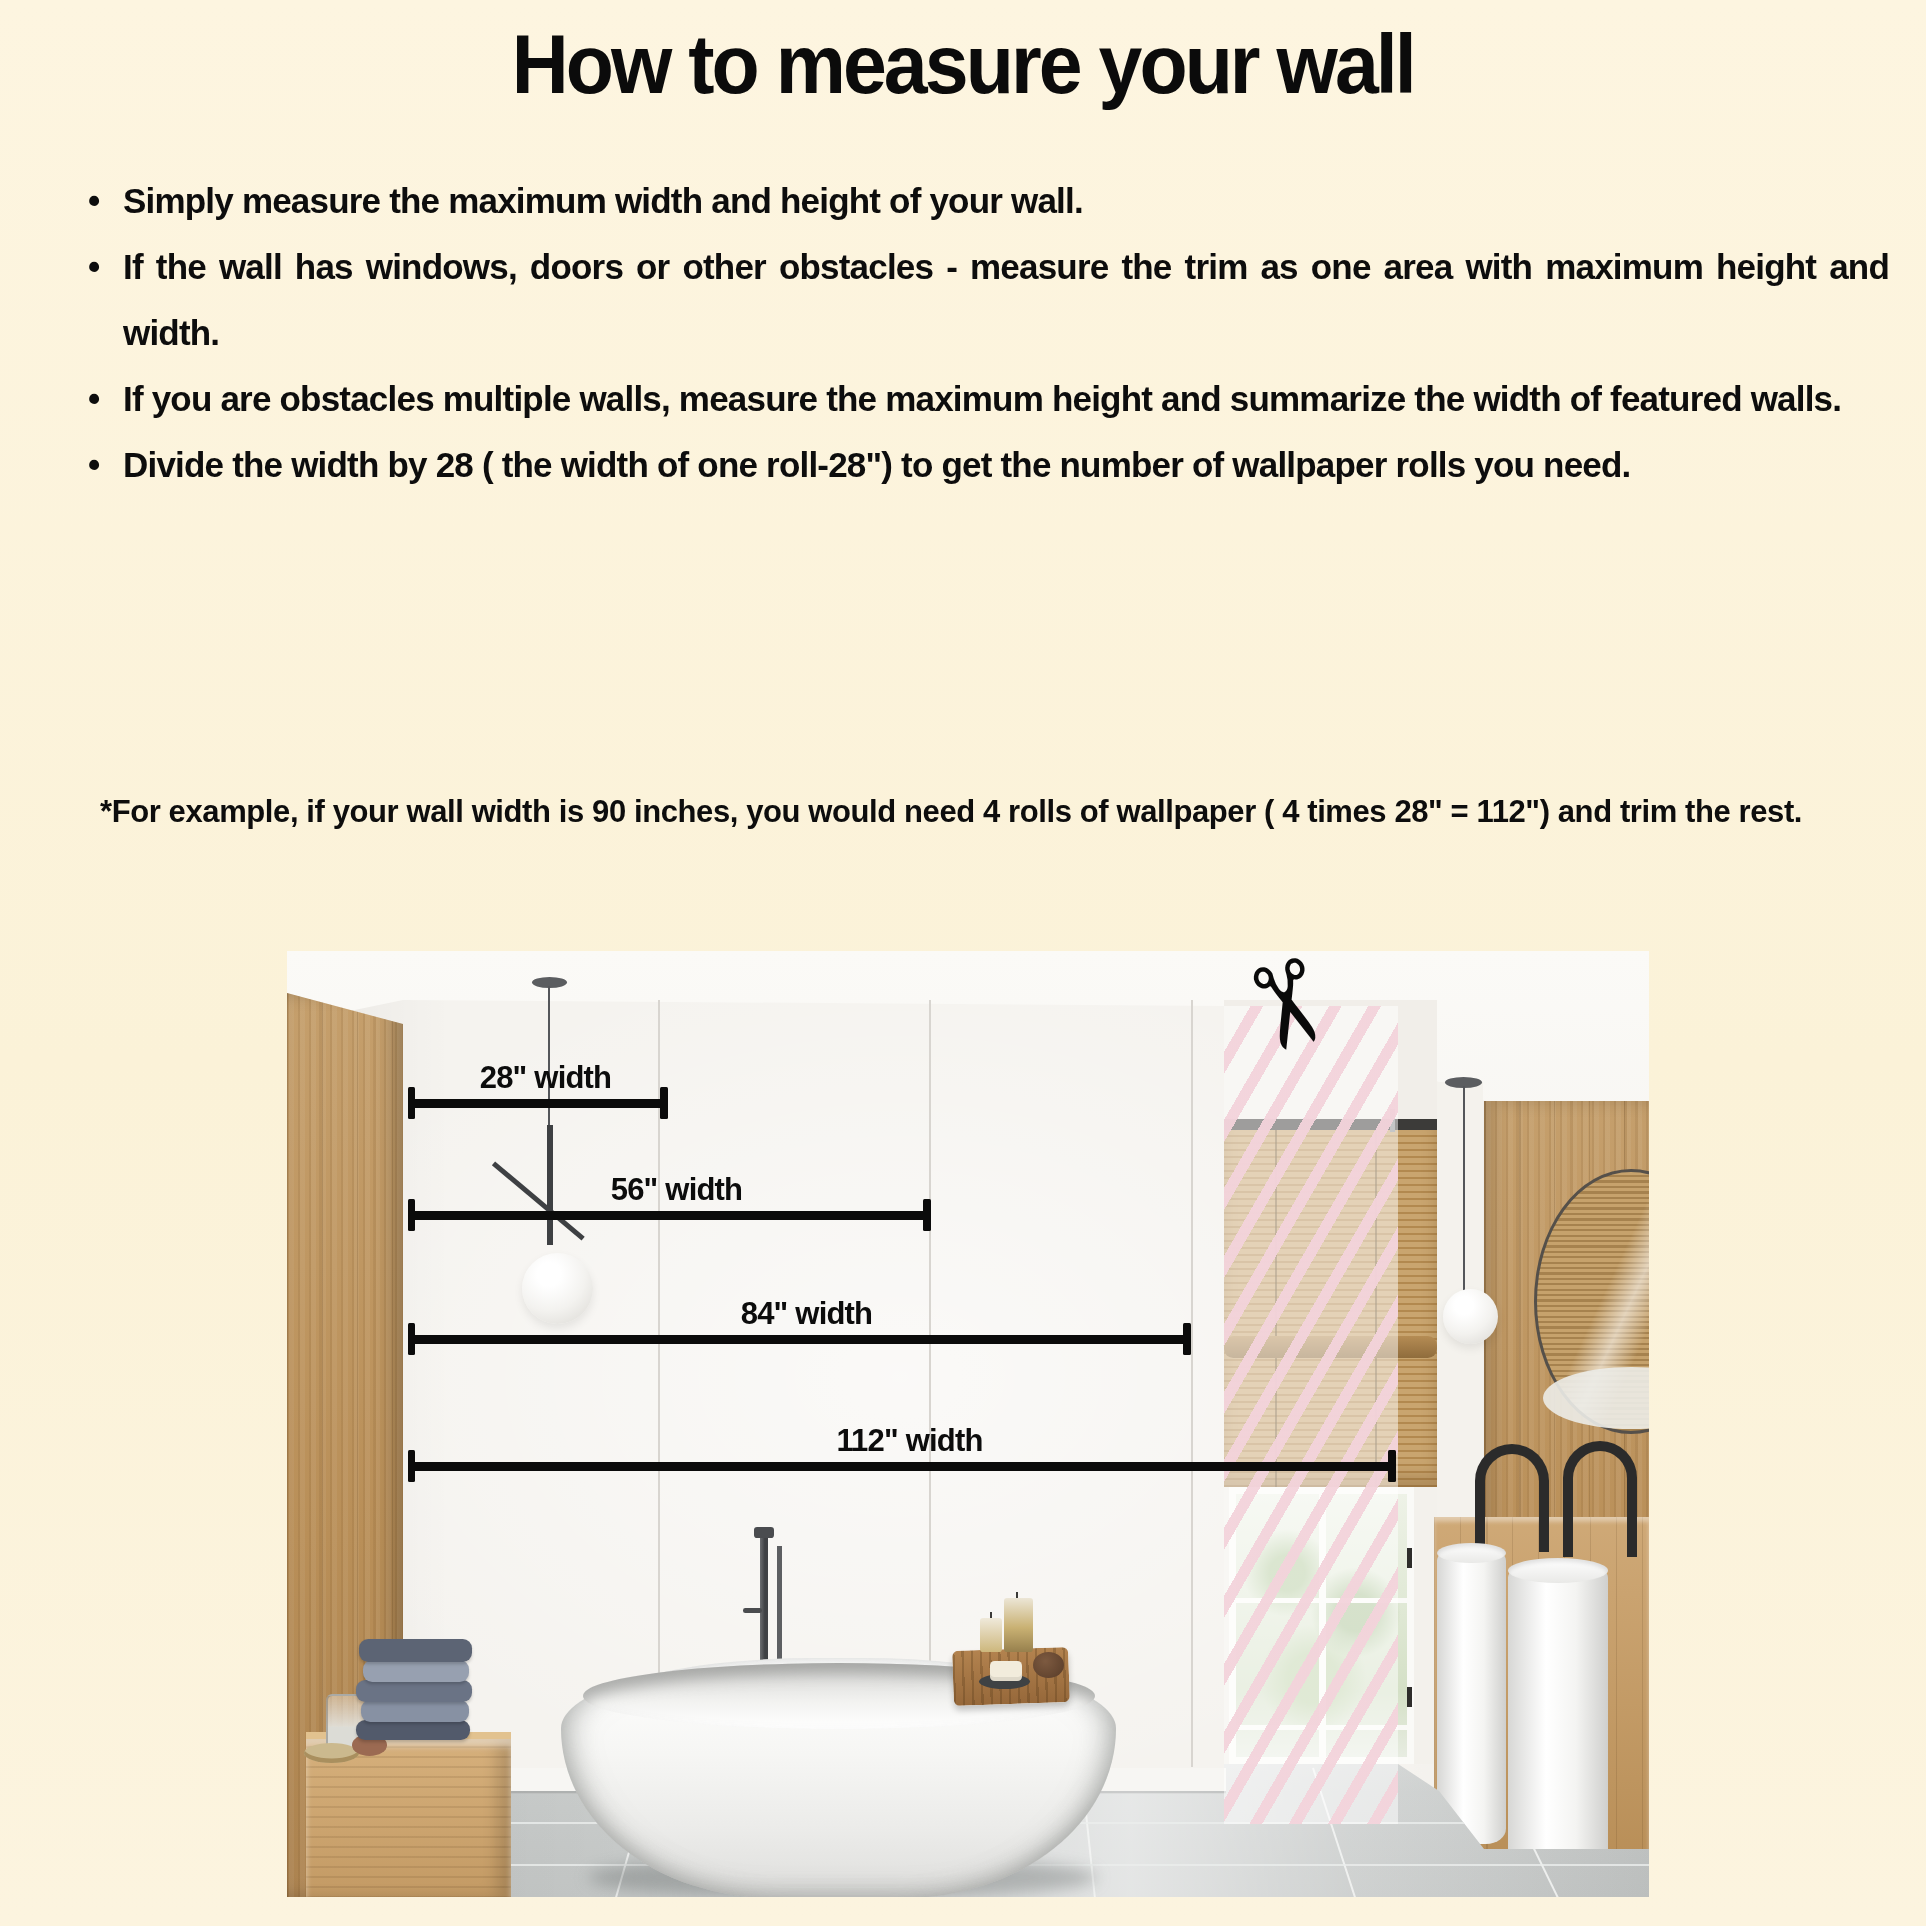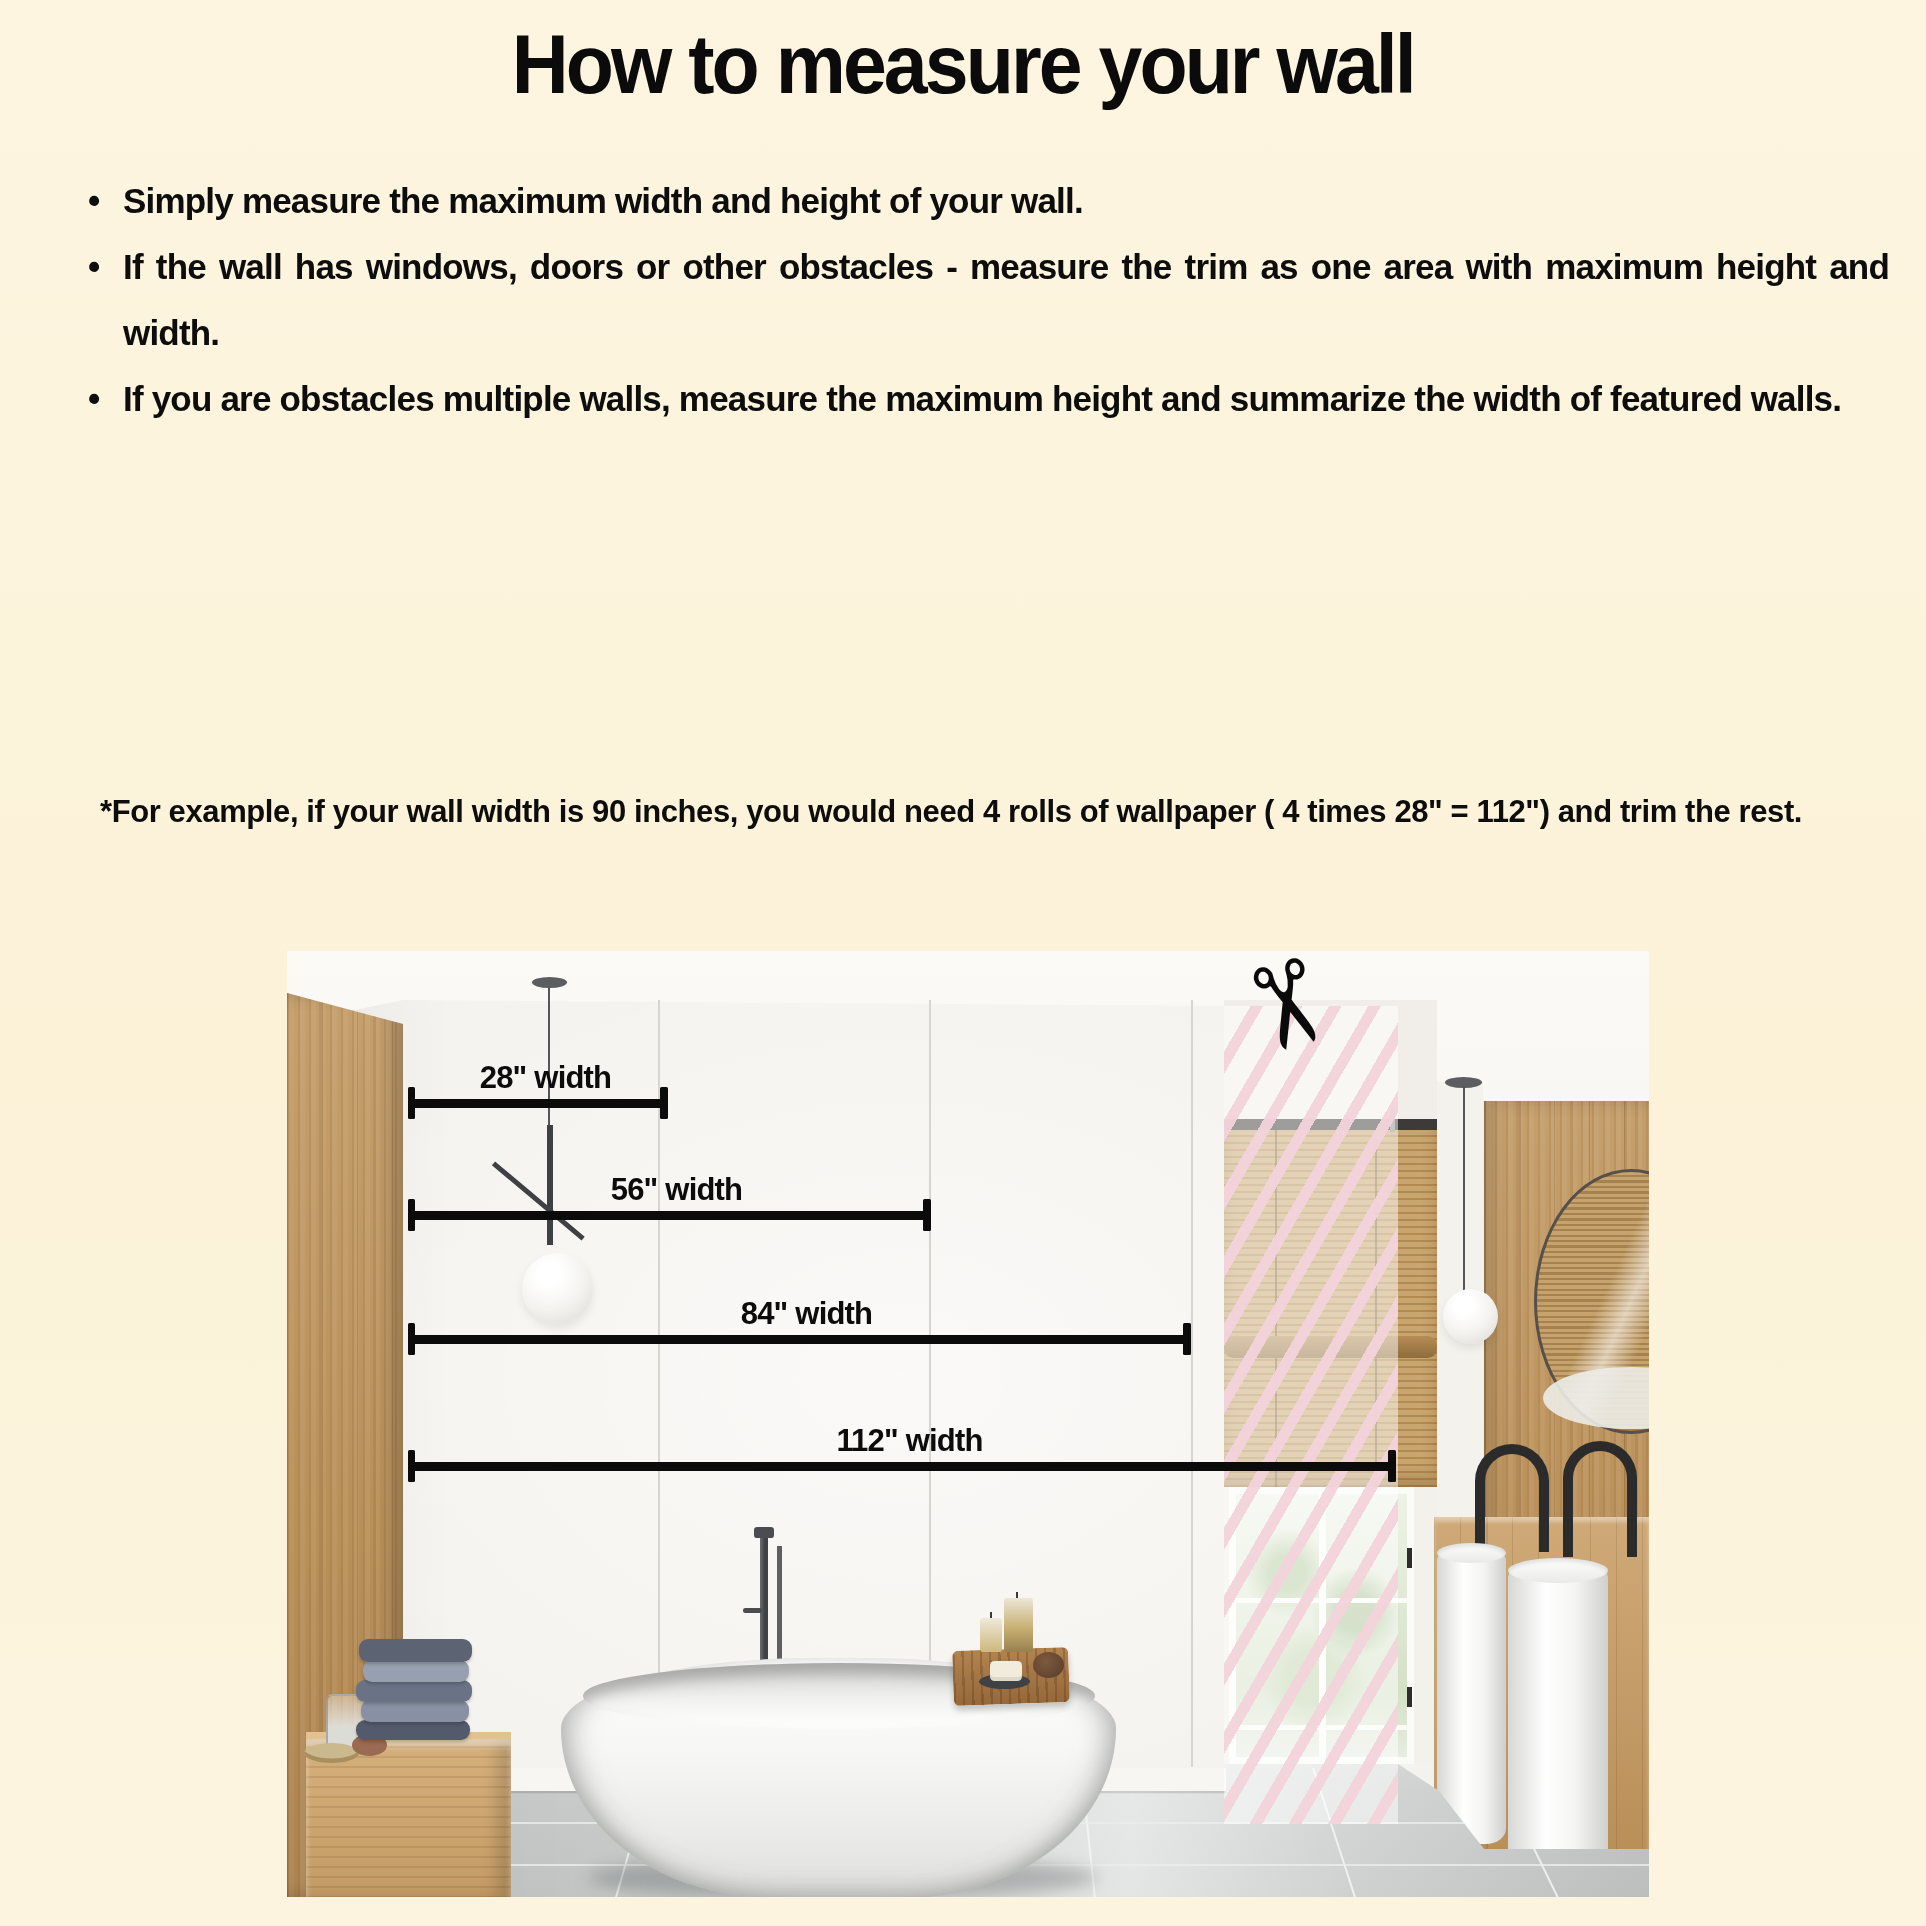--- a/index.html
+++ b/index.html
@@ -175,20 +175,21 @@
 </style>
 </head>
 <body>
 
 <h1 class="title"><span>How to measure your wall</span></h1>
 
 <ul class="bullets">
   <li>Simply measure the maximum width and height of your wall.</li>
   <li>If the wall has windows, doors or other obstacles - measure the trim as one area with maximum height and width.</li>
   <li>If you are obstacles multiple walls, measure the maximum height and summarize the width of featured walls.</li>
+  <li>Divide the width by 28 ( the width of one roll-28") to get the number of wallpaper rolls you need.</li>
 </ul>
 
 <p class="example">*For example, if your wall width is 90 inches, you would need 4 rolls of wallpaper ( 4 times 28" = 112") and trim the rest.</p>
 
 <div class="photo">
   <div class="wallshade"></div>
   <div class="ceiling"></div>
 
   <div class="seam s1"></div>
   <div class="seam s2"></div>

